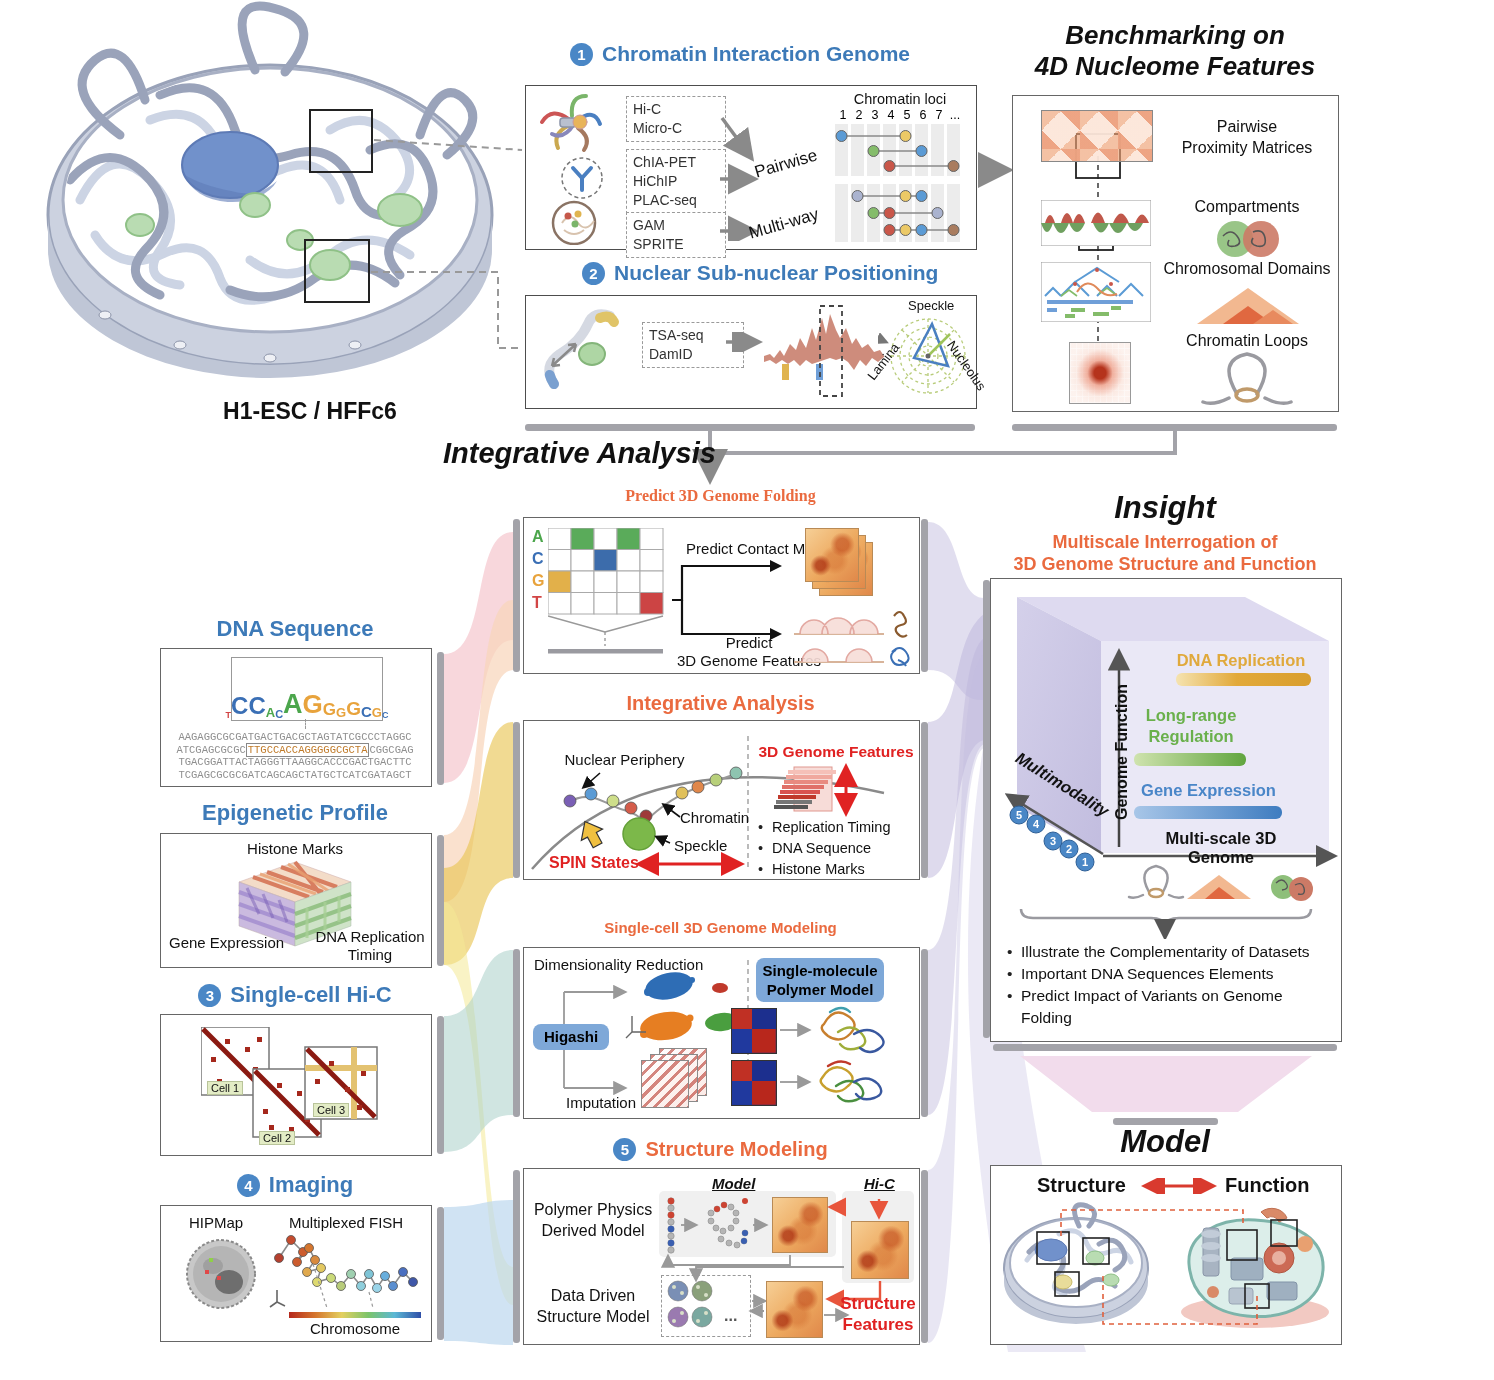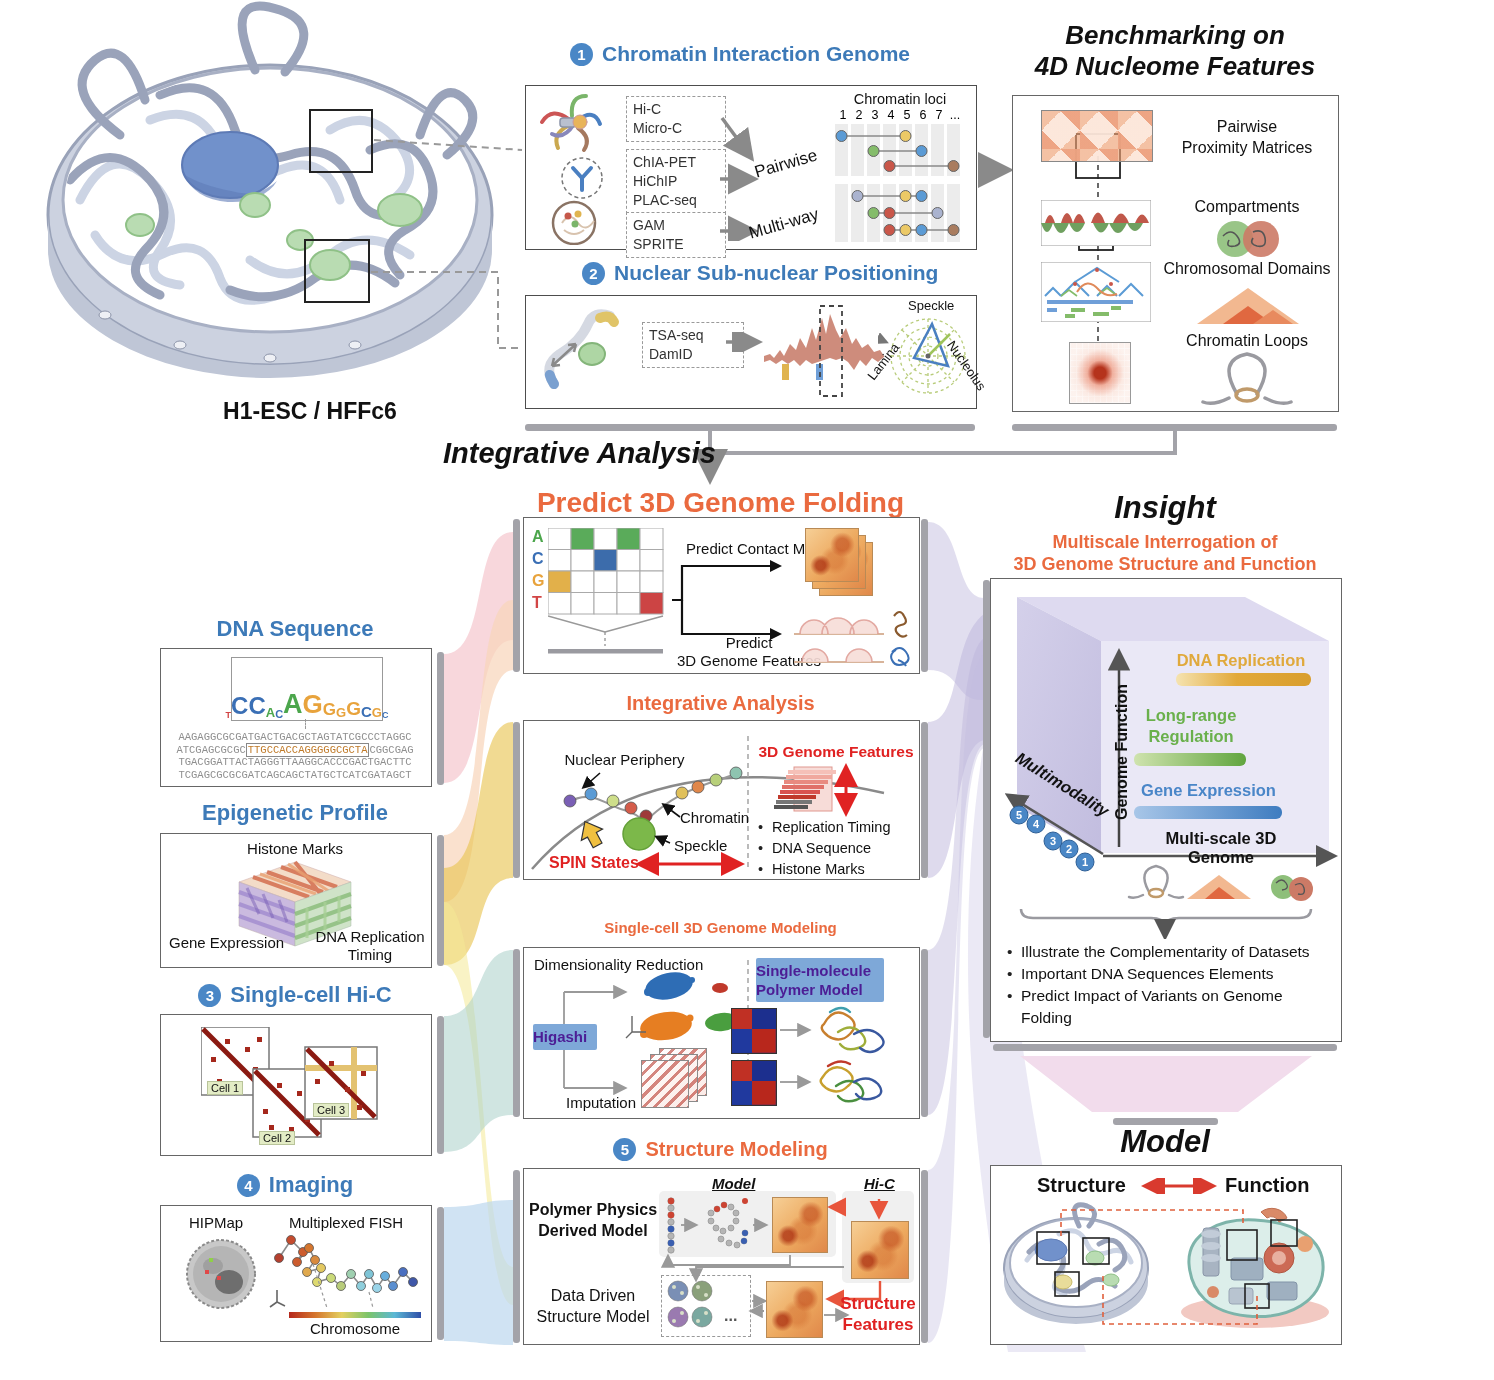--- a/index.html
+++ b/index.html
@@ -41,21 +41,21 @@
      radial-gradient(circle at 50% 50%, #b5331c 0 14%, rgba(230,120,90,.55) 30%, rgba(247,216,204,.35) 55%, rgba(252,240,235,.2) 75%),
      repeating-linear-gradient(0deg,rgba(255,255,255,.6) 0 1px,transparent 1px 6px),
      repeating-linear-gradient(90deg,rgba(255,255,255,.6) 0 1px,transparent 1px 6px),#fdf3ef;
      border:1px solid #999;}
   .diamonds{background:
      linear-gradient(45deg, rgba(225,110,60,.55) 25%, transparent 25% 75%, rgba(225,110,60,.55) 75%),
      linear-gradient(-45deg, rgba(238,160,115,.65) 25%, rgba(252,230,217,.95) 25% 75%, rgba(238,160,115,.65) 75%);
      background-size:38px 38px;border:1px solid #888;}
   .bullets div{position:relative;padding-left:14px;}
   .bullets div:before{content:"•";position:absolute;left:0;top:0;color:#222;}
-  .blueBox{background:#7ea8d8;color:#4c1d95;font-weight:bold;text-align:left;border-radius:2px;}
+  .blueBox{background:#7ea8d8;color:#000000;font-weight:bold;text-align:center;border-radius:8px;}
   .cellTag{background:#e3ecc5;color:#111;font-size:11px;padding:0 3px;border:1px solid #b9c49a;}
 </style>
 </head>
 <body>
 
 <div id="root">
 
 <svg class="abs" style="left:0;top:0;" width="1494" height="1380" viewBox="0 0 1494 1380">
   <defs>
     <marker id="ah" markerWidth="9" markerHeight="9" refX="7" refY="4.5" orient="auto">
@@ -523,21 +523,21 @@
           <circle cx="134" cy="42" r="4.5" fill="#4a6fc0"></circle>
           <circle cx="144" cy="52" r="4.5" fill="#3f57a8"></circle>
     </g>
     <path d="M44,34 L58,78 M100,62 L104,78" stroke="#999" stroke-width="1.2" stroke-dasharray="3,3"></path>
     <path d="M8,72 l0,-12 m0,12 l-7,5 m7,-5 l8,4" stroke="#666" stroke-width="1.6" fill="none"></path>
   </svg>
   <div class="abs" style="left:128px;top:106px;width:132px;height:6px;background:linear-gradient(90deg,#b5281c,#d5762e,#e3d060,#7cc46a,#5bb8d5,#2f4fa8);"></div>
   <div class="abs ctr" style="left:128px;top:114px;width:132px;font-size:15px;color:#111;">Chromosome</div>
 </div>
 
-<div class="abs ctr otitle" style="left:523px;top:487px;width:395px;font-size:28px;">Predict 3D Genome Folding</div>
+<div class="abs ctr otitle" style="left:523px;top:487px;width:395px;font-size:16px;font-family:Liberation Serif, serif;">Predict 3D Genome Folding</div>
 <div class="softpanel" style="left:523px;top:517px;width:395px;height:155px;">
   <div class="abs" style="left:8px;top:8px;font-size:16px;font-weight:bold;line-height:22px;">
     <div style="color:#4ca64c;">A</div>
         <div style="color:#3a6fb5;">C</div>
     <div style="color:#e8a33c;">G</div>
         <div style="color:#d24545;">T</div>
   </div>
   <svg class="abs" style="left:24px;top:10px;" width="120" height="130" viewBox="0 0 120 130">
     <g stroke="#aaa" fill="#fff">
       <rect x="0" y="0" width="23" height="21.5"></rect>
@@ -682,41 +682,41 @@
     </g>
     <g fill="none" stroke-width="2.4" stroke-linecap="round">
       <path d="M298,130 q10,-16 24,-8 q12,8 2,16 q-10,10 -22,2 q-8,-6 -4,-10" stroke="#c8a02e"></path>
       <path d="M312,138 q14,-10 24,0 q8,10 -4,14 q-12,4 -18,-4" stroke="#4a8f3f"></path>
       <path d="M330,134 q14,-8 24,2 q8,10 -4,14 q-12,4 -18,-4" stroke="#39589f"></path>
       <path d="M304,118 q12,-8 22,-2" stroke="#c0392b"></path>
     </g>
     <line x1="256" y1="82" x2="284" y2="82" stroke="#999" stroke-width="1.8" marker-end="url(#ahs1)"></line>
     <line x1="256" y1="134" x2="284" y2="134" stroke="#999" stroke-width="1.8" marker-end="url(#ahs1)"></line>
   </svg>
-  <div class="abs blueBox" style="left:9px;top:76px;width:64px;height:26px;line-height:26px;font-size:15px;">Higashi</div>
+  <div class="abs blueBox" style="left:9px;top:76px;width:76px;height:26px;line-height:26px;font-size:15px;">Higashi</div>
   <div class="abs imp-mat" style="left:135px;top:100px;width:46px;height:46px;"></div>
   <div class="abs imp-mat" style="left:126px;top:106px;width:46px;height:46px;"></div>
   <div class="abs imp-mat" style="left:117px;top:112px;width:46px;height:46px;"></div>
   <div class="abs" style="left:42px;top:146px;font-size:15px;color:#111;">Imputation</div>
   <div class="abs blueBox" style="left:232px;top:10px;width:128px;padding:3px 0;font-size:15px;line-height:19px;">
     <div>Single-molecule</div>
         <div>Polymer Model</div>
   </div>
   <div class="abs mat-rb" style="left:207px;top:60px;width:44px;height:44px;"></div>
   <div class="abs mat-rb" style="left:207px;top:112px;width:44px;height:44px;"></div>
 </div>
 
 <div class="abs" style="left:523px;top:1138px;width:395px;display:flex;justify-content:center;align-items:center;gap:9px;">
   <span class="ncirc">5</span>
   <span class="otitle" style="font-size:20px;">Structure Modeling</span>
 </div>
 <div class="softpanel" style="left:523px;top:1168px;width:395px;height:175px;">
   <div class="abs" style="left:188px;top:6px;font-size:15px;font-weight:bold;font-style:italic;text-decoration:underline;color:#111;">Model</div>
   <div class="abs" style="left:340px;top:6px;font-size:15px;font-weight:bold;font-style:italic;text-decoration:underline;color:#111;">Hi-C</div>
-  <div class="abs ctr" style="left:4px;top:30px;width:130px;font-size:16px;line-height:21px;color:#111;font-weight:bold;">
+  <div class="abs ctr" style="left:4px;top:30px;width:130px;font-size:16px;line-height:21px;color:#111;">
     <div>Polymer Physics</div>
         <div>Derived Model</div>
   </div>
   <div class="abs" style="left:135px;top:22px;width:177px;height:66px;background:#f0f0f0;border-radius:5px;"></div>
   <div class="abs" style="left:318px;top:22px;width:72px;height:92px;background:#f0f0f0;border-radius:5px;"></div>
   <svg class="abs" style="left:135px;top:22px;" width="180" height="70" viewBox="0 0 180 70">
     <defs>
           <marker id="ahm1" markerWidth="8" markerHeight="8" refX="6" refY="4" orient="auto">
             <path d="M0,0 L8,4 L0,8 Z" fill="#999"></path>
           </marker>

